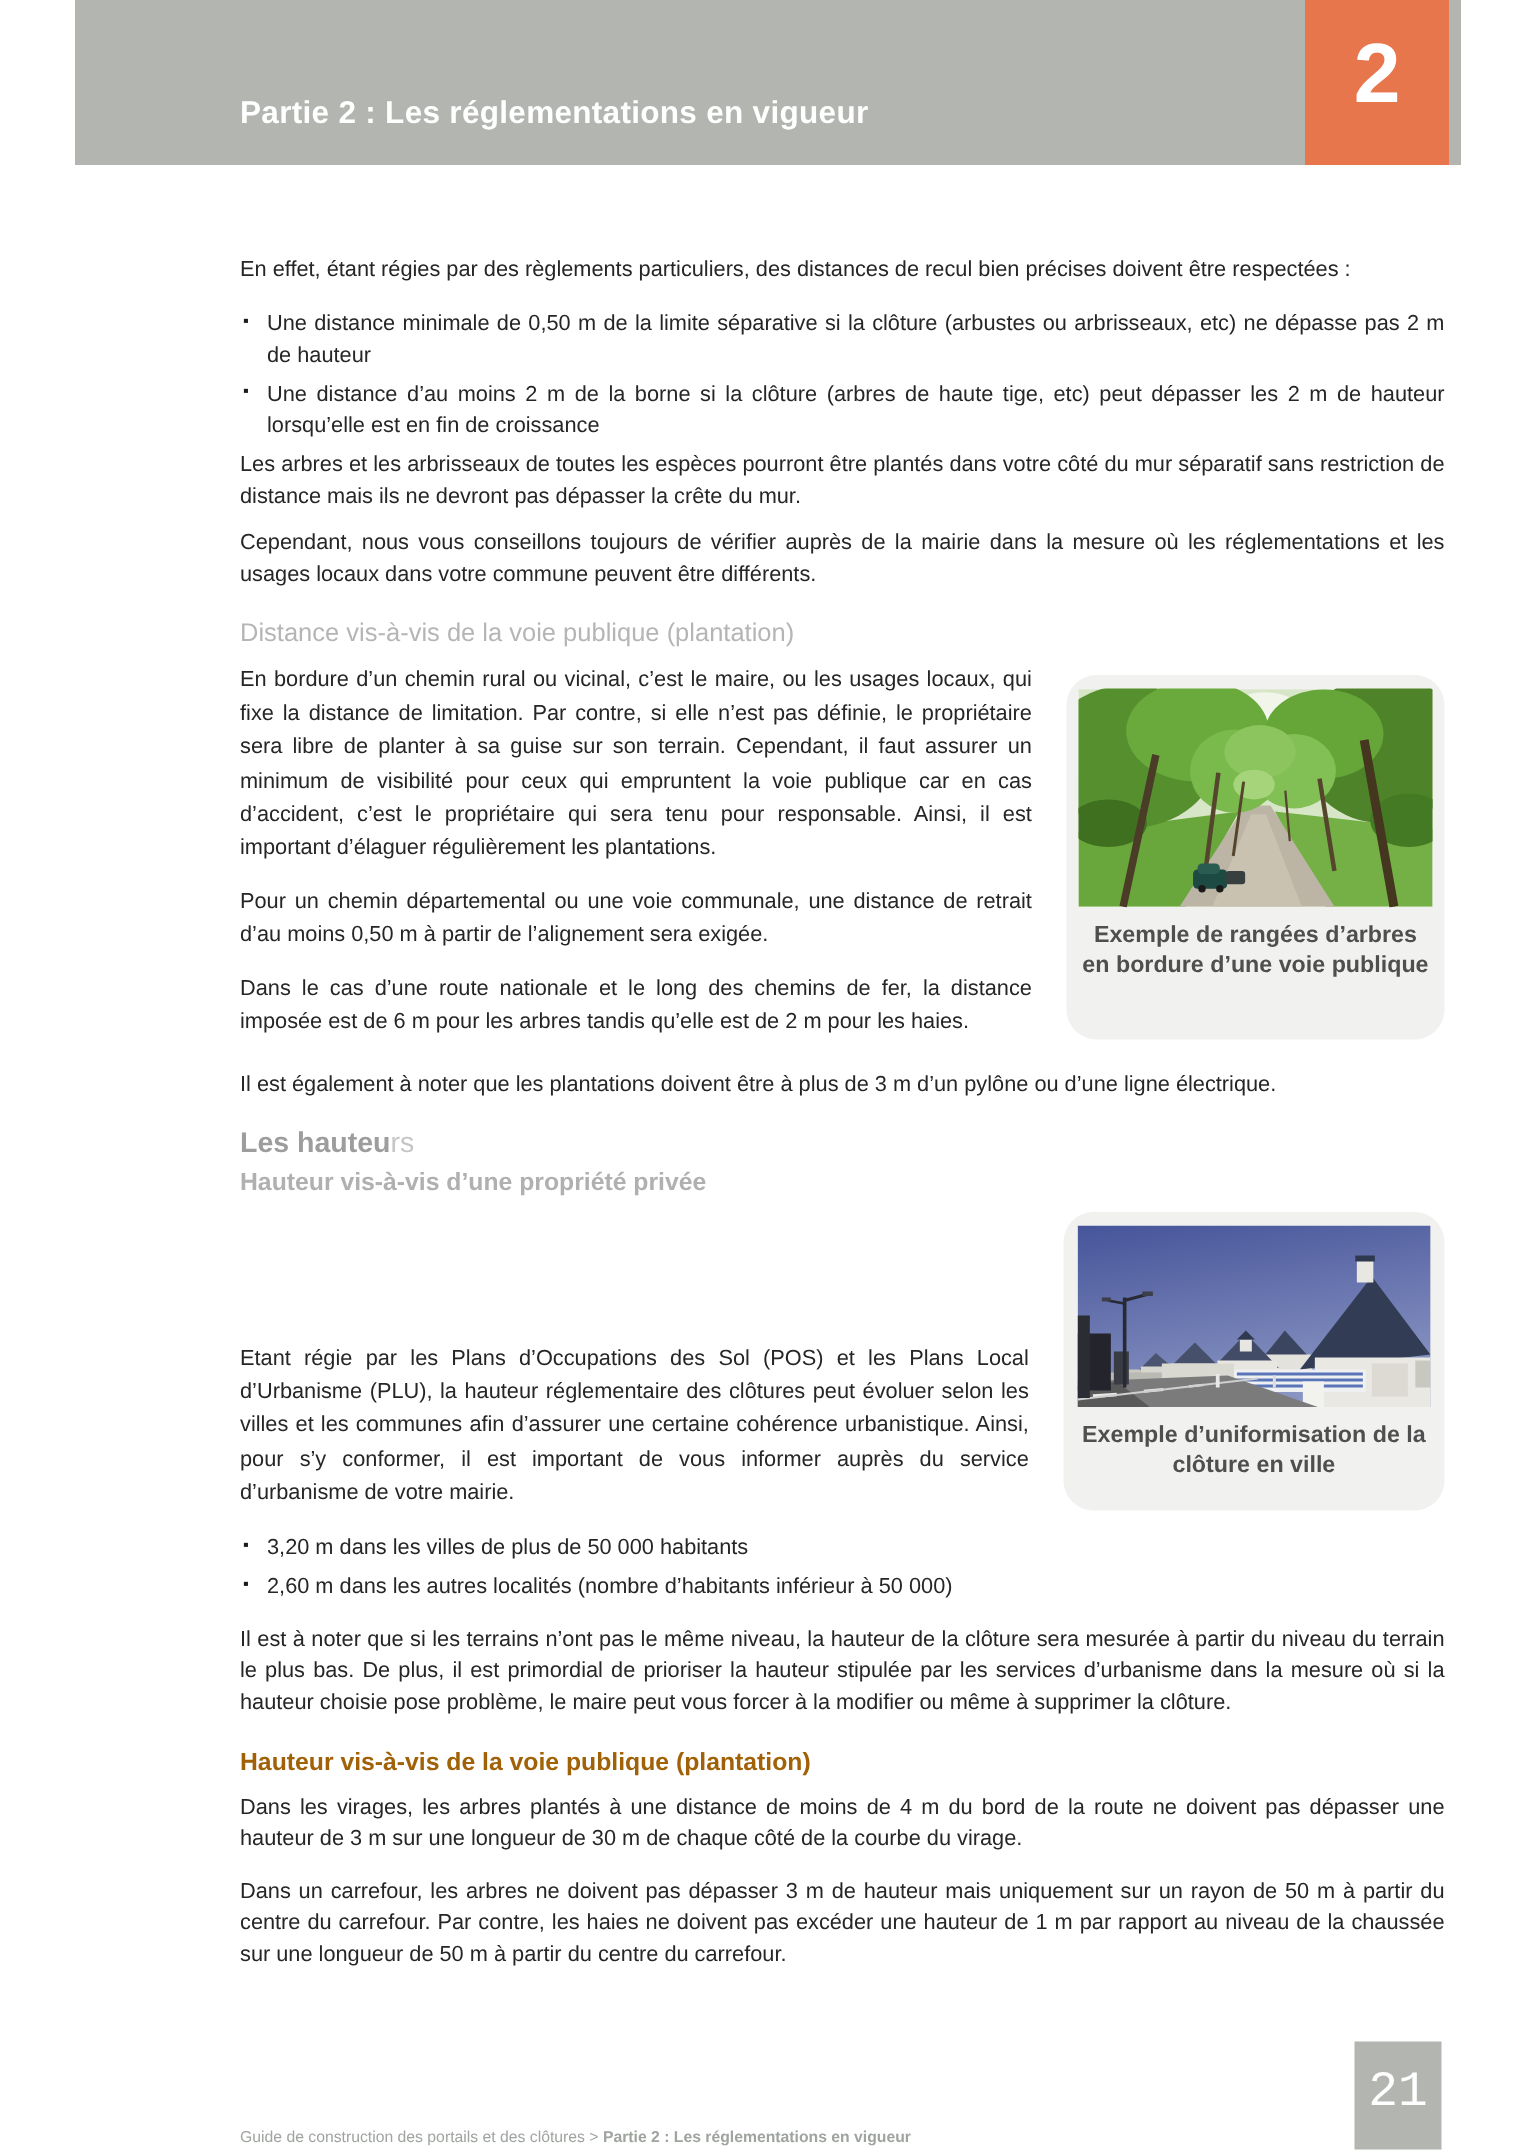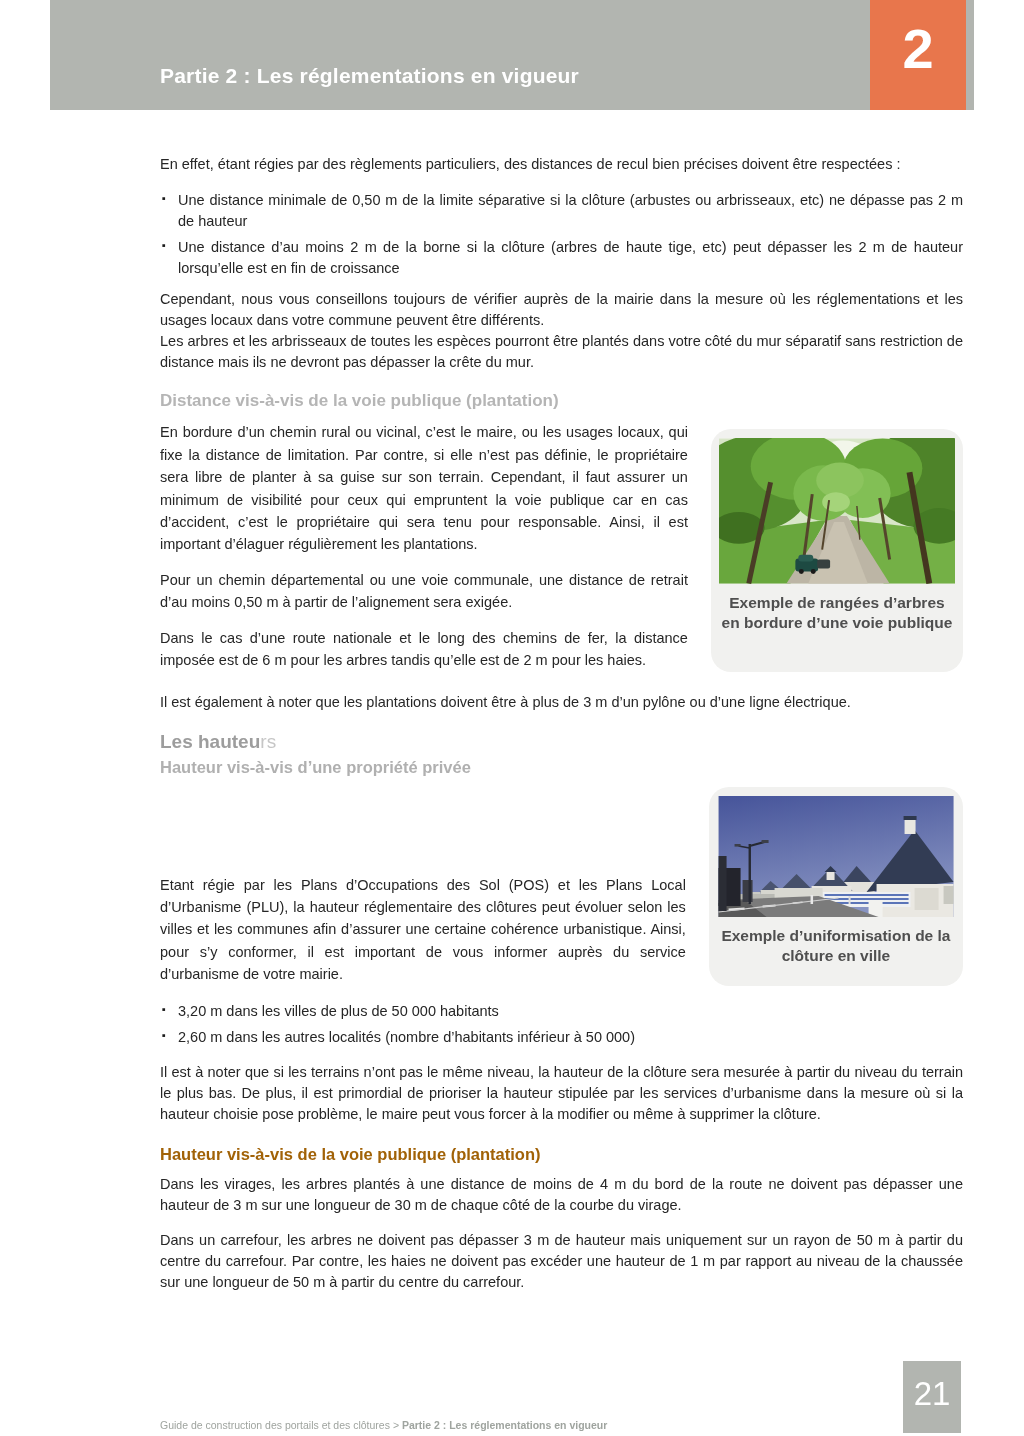--- a/index.html
+++ b/index.html
@@ -14,35 +14,35 @@
   .header-title {
     position:absolute; left:110px; top:64px; color:#ffffff;
     font-size:21px; font-weight:bold; letter-spacing:0.2px;
   }
   .chapter-box {
     position:absolute; left:820px; top:0; width:96px; height:110px; background:#e8764c;
     display:flex; align-items:center; justify-content:center;
   }
   .chapter-num { color:#ffffff; font-size:56px; font-weight:bold; margin-top:-14px; }
   
-  .content { position:absolute; left:110px; top:110px; width:803px; }
+  .content { position:absolute; left:110px; top:126px; width:803px; }
   p.body { font-size:14.5px; line-height:1.45; text-align:justify; color:#262626; }
   .intro { margin-top:44px; text-align:left; }
   ul.sq { list-style:none; margin-top:15px; }
   ul.sq li {
     position:relative; padding-left:18px; font-size:14.5px; line-height:1.45;
     text-align:justify; margin-bottom:5px;
   }
   ul.sq li::before {
     content:"▪"; position:absolute; left:2px; top:1px; font-size:11px; color:#1a1a1a;
   }
   .mt10 { margin-top:10px; } .mt0 { margin-top:0; }
   .mt14 { margin-top:14px; }
   .mt20 { margin-top:20px; }
-  h2.section { margin-top:18px; font-size:17px; font-weight:bold; color:#b5b5b5; }
+  h2.section { margin-top:18px; font-size:17px; font-weight:normal; color:#b5b5b5; }
   h2.big { margin-top:18px; font-size:19px; font-weight:bold; color:#9d9d9d; }
   h2.big .tail { color:#c6c6c6; font-weight:normal; }
   h3.sub { margin-top:5px; font-size:16.5px; font-weight:bold; color:#b0b0b0; }
   h3.sub2 { margin-top:20px; font-size:16.5px; font-weight:bold; color:#a16207; }
   .row { display:flex; align-items:flex-end; margin-top:10px; }
   .col-text { width:530px; margin-right:23px; }
   .col-text p.body { line-height:1.55; }
   .col-text p.body + p.body { margin-top:13px; }
   figure.fig {
     background:#f1f1ef; padding:9px 8px 0 8px;border-radius:20px;
@@ -54,21 +54,21 @@
     font-weight:bold; color:#4f4f4f; text-align:center; font-size:15.5px;
     line-height:1.3; margin-top:9px; padding:0 2px;
   }
   
   .footer-text {
     position:absolute; left:110px; top:1418px; font-size:10.5px; color:#9fa49f; line-height:1.5;
   }
   .footer-text .bold { font-weight:bold; }
   .page-box {
     position:absolute; left:853px; top:1361px; width:58px; height:72px; background:#b2b5b0;
-    display:flex; align-items:center; justify-content:center;
+    display:flex; align-items:center; justify-content:center;font-family:Liberation Mono, monospace;
   }
   .page-box span { color:#ffffff; font-size:33px; margin-top:-6px; }
 </style>
 </head>
 <body>
 
 <div class="page">
 
   <div class="header-bar">
     <div class="header-title">Partie 2 : Les réglementations en vigueur</div>
@@ -79,22 +79,22 @@
 
   <div class="content">
 
     <p class="body intro">En effet, étant régies par des règlements particuliers, des distances de recul bien précises doivent être respectées :</p>
 
     <ul class="sq">
       <li>Une distance minimale de 0,50 m de la limite séparative si la clôture (arbustes ou arbrisseaux, etc) ne dépasse pas 2 m de hauteur</li>
       <li>Une distance d’au moins 2 m de la borne si la clôture (arbres de haute tige, etc) peut dépasser les 2 m de hauteur lorsqu’elle est en fin de croissance</li>
     </ul>
 
+    <p class="body mt0">Les arbres et les arbrisseaux de toutes les espèces pourront être plantés dans votre côté du mur séparatif sans restriction de distance mais ils ne devront pas dépasser la crête du mur.</p>
     <p class="body mt10">Cependant, nous vous conseillons toujours de vérifier auprès de la mairie dans la mesure où les réglementations et les usages locaux dans votre commune peuvent être différents.</p>
-    <p class="body mt0">Les arbres et les arbrisseaux de toutes les espèces pourront être plantés dans votre côté du mur séparatif sans restriction de distance mais ils ne devront pas dépasser la crête du mur.</p>
 
     <h2 class="section">Distance vis-à-vis de la voie publique (plantation)</h2>
 
     <div class="row">
       <div class="col-text">
         <p class="body">En bordure d’un chemin rural ou vicinal, c’est le maire, ou les usages locaux, qui fixe la distance de limitation. Par contre, si elle n’est pas définie, le propriétaire sera libre de planter à sa guise sur son terrain. Cependant, il faut assurer un minimum de visibilité pour ceux qui empruntent la voie publique car en cas d’accident, c’est le propriétaire qui sera tenu pour responsable. Ainsi, il est important d’élaguer régulièrement les plantations.</p>
         <p class="body">Pour un chemin départemental ou une voie communale, une distance de retrait d’au moins 0,50 m à partir de l’alignement sera exigée.</p>
         <p class="body">Dans le cas d’une route nationale et le long des chemins de fer, la distance imposée est de 6 m pour les arbres tandis qu’elle est de 2 m pour les haies.</p>
       </div>
       <figure class="fig fig-trees">

